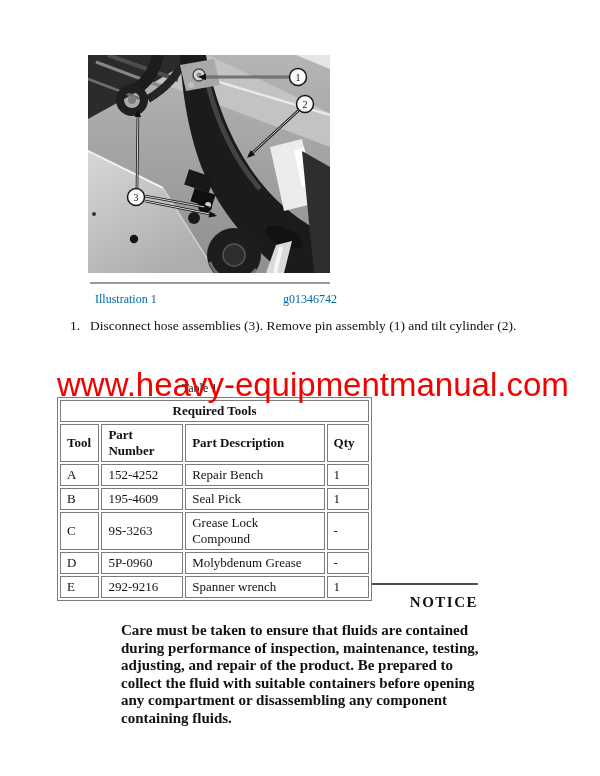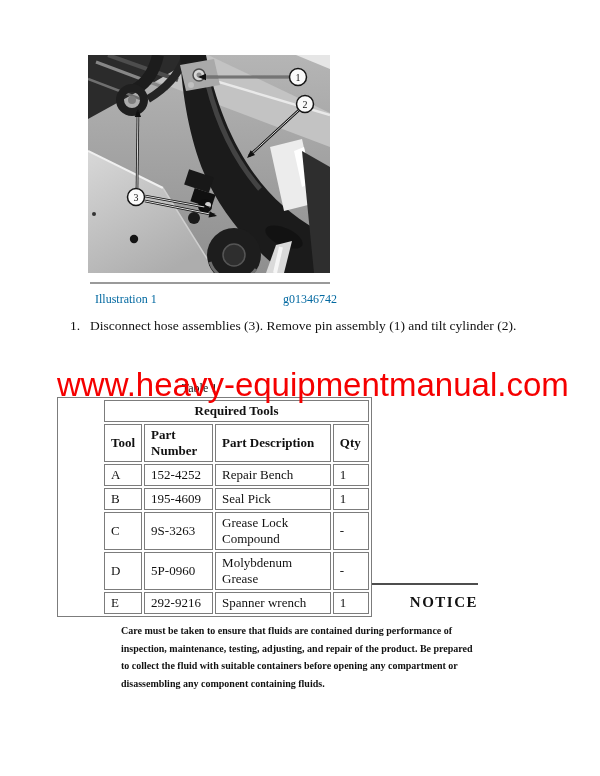--- a/index.html
+++ b/index.html
@@ -27,31 +27,31 @@
   
   .heading{position:absolute;left:57px;top:351px;width:520px;font-size:18px;font-weight:bold;color:var(--heading_blue);}
 
   
   .watermark{position:absolute;left:39px;top:366px;width:560px;font-family:"Liberation Sans", sans-serif;
     font-size:33px;letter-spacing:0px;color:var(--watermark_red);white-space:nowrap;z-index:6;margin-left:18px;}
 
   
   .table-label{position:absolute;left:57px;top:381px;width:285px;text-align:center;font-size:12px;z-index:1;}
   table.tools{position:absolute;left:57px;top:397px;width:315px;border-collapse:separate;border-spacing:2px;
-    border:1px solid var(--table_border);font-size:13px;z-index:2;background:#fff;padding-left:44px;}
+    border:1px solid var(--table_border);font-size:13px;z-index:2;background:#fff;}
   table.tools th, table.tools td{border:1px solid var(--table_border);padding:2px 6px;height:19px;}
   table.tools .title-cell{text-align:center;font-weight:bold;}
   table.tools th{font-weight:bold;text-align:left;}
   table.tools th.c, table.tools td.c{text-align:left;}
   col.w-tool{width:13%;} col.w-pn{width:27%;} col.w-pd{width:46%;} col.w-qty{width:14%;}
 
   
   .notice-rule{position:absolute;left:121px;top:583px;width:357px;height:0;border-top:2px solid #4d4d4d;}
   .notice-title{position:absolute;left:121px;top:594px;width:357px;text-align:right;font-weight:bold;font-size:15px;letter-spacing:1.5px;}
-  .notice-body{position:absolute;left:121px;top:622px;width:362px;font-weight:bold;font-size:10px;line-height:17.6px;}
+  .notice-body{position:absolute;left:121px;top:622px;width:362px;font-weight:bold;font-size:15px;line-height:17.6px;}
 </style>
 </head>
 <body>
 
 <div class="page">
 
   <div class="photo">
     <svg viewBox="0 0 242 218">
       <defs>
         <linearGradient id="bgGrad" x1="0" y1="0" x2="0" y2="1">

